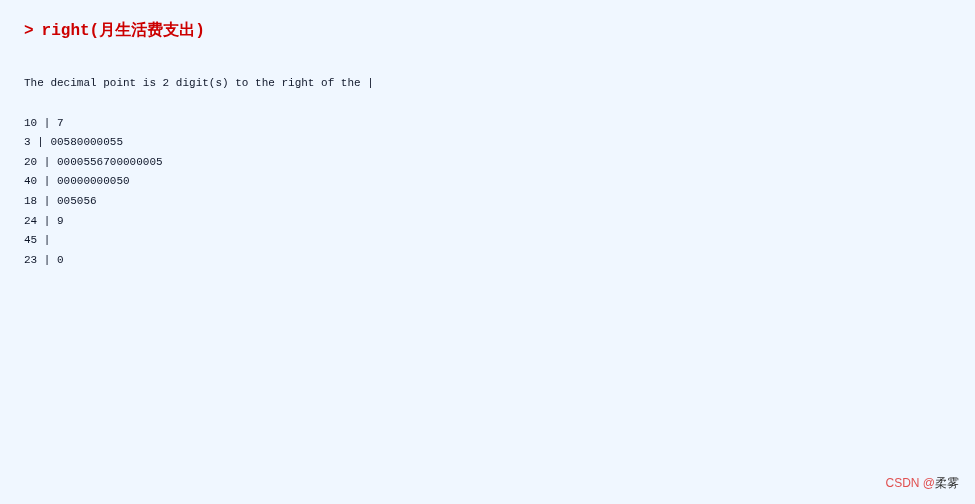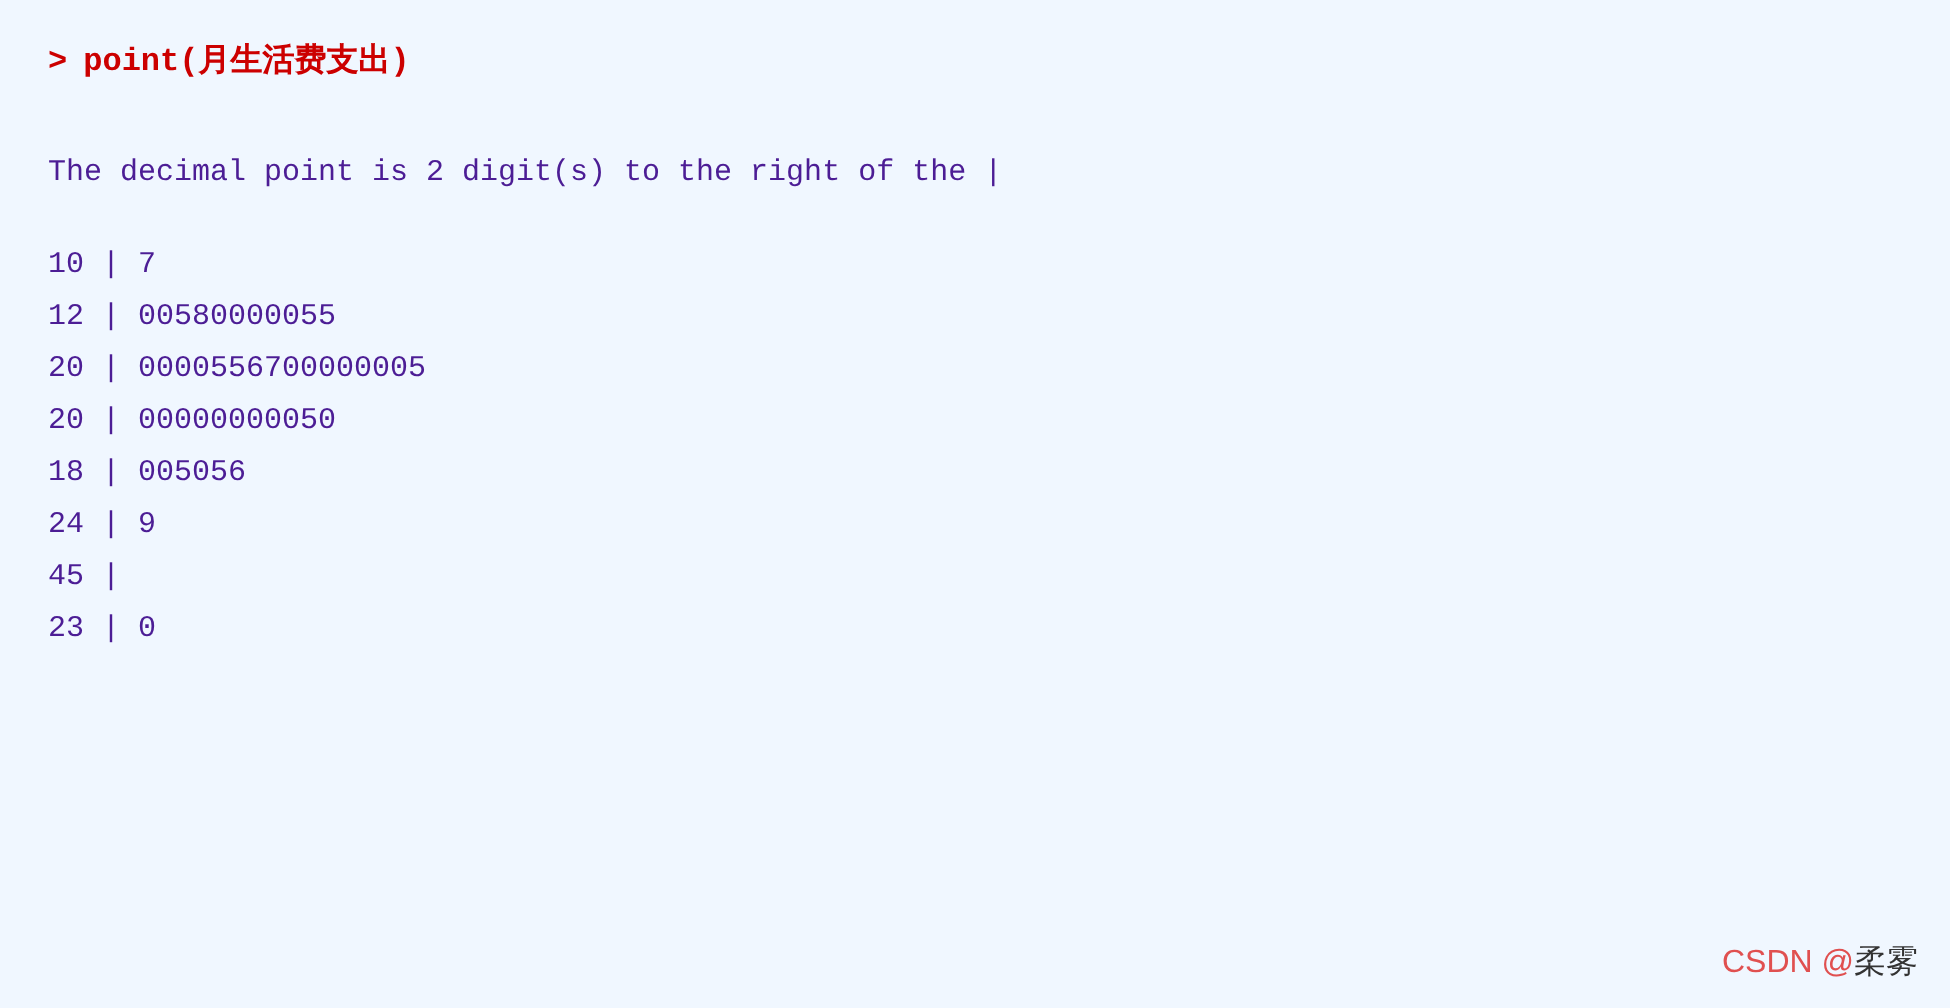--- a/index.html
+++ b/index.html
@@ -36,67 +36,67 @@
       margin-right: 8px;
     }
 
     .command {
       color: #cc0000;
       font-size: 16px;
       font-weight: bold;
     }
 
     .output-block {
-      color: #4c1d95;
-      font-size: 15px;
+      color: #0f172a;
+      font-size: 11px;
       line-height: 1.6;
       margin-top: 34px;
     }
 
     .output-line {
       display: block;
       margin-bottom: 2px;
     }
 
     .blank-line {
       display: block;
       height: 20px;
     }
 
     .watermark {
       position: absolute;
       bottom: 12px;
       right: 16px;
       color: #999;
       font-family: Arial, sans-serif;
-      font-size: 16px;
+      font-size: 12px;
     }
 
     .watermark span {
       color: #e05050;
     }
   </style>
 </head>
 <body>
 
 <div class="console-area">
 
   <div class="command-line">
     <span class="prompt">&gt;</span>
-    <span class="command">point(月生活费支出)</span>
+    <span class="command">right(月生活费支出)</span>
   </div>
 
   <div class="output-block">
     <span class="output-line">The decimal point is 2 digit(s) to the right of the |</span>
     <span class="blank-line"></span>
     <div id="stem-rows">
         <span class="output-line">10 | 7</span>
-        <span class="output-line">12 | 00580000055</span>
+        <span class="output-line">3 | 00580000055</span>
         <span class="output-line">20 | 0000556700000005</span>
-        <span class="output-line">20 | 00000000050</span>
+        <span class="output-line">40 | 00000000050</span>
         <span class="output-line">18 | 005056</span>
         <span class="output-line">24 | 9</span>
         <span class="output-line">45 | </span>
         <span class="output-line">23 | 0</span>
       </div>
   </div>
 
   <div class="watermark">
     <span>CSDN @</span><span style="color:#333;">柔雾</span>
   </div>

